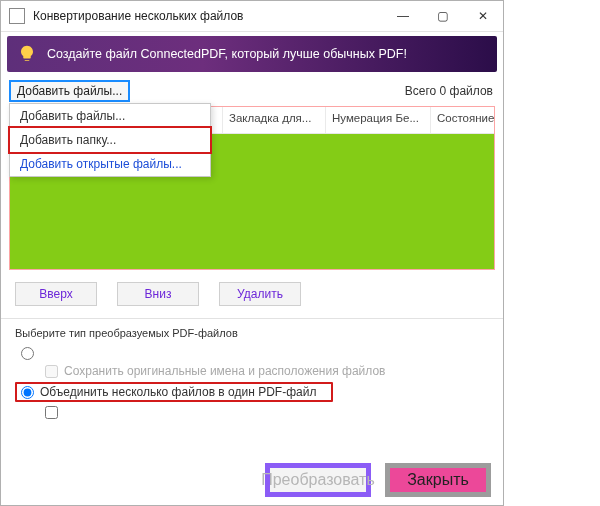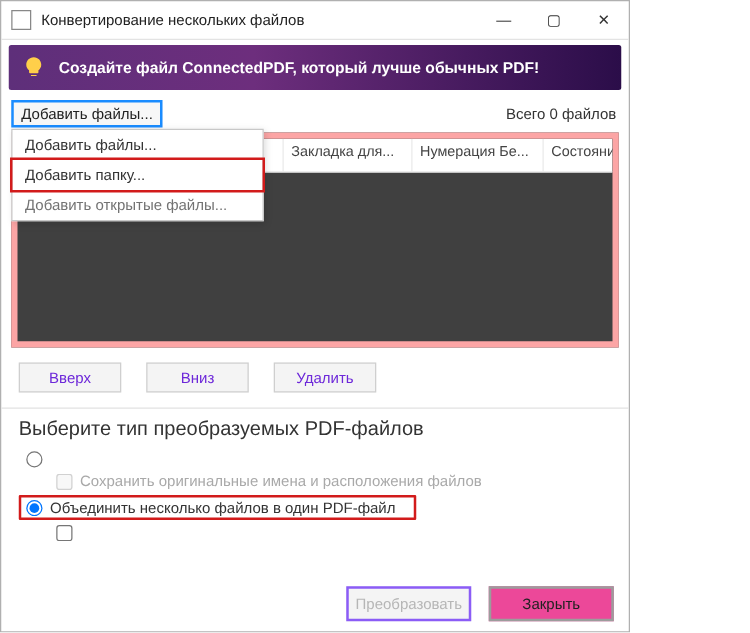--- a/index.html
+++ b/index.html
@@ -2,46 +2,46 @@
 <html><head>
 <meta charset="utf-8">
 <style>
   html,body{margin:0;padding:0;font-family:"Segoe UI",Tahoma,sans-serif;font-size:12px;color:#333;background:#fff}
   .window{width:504px;height:506px;border:1px solid #b0b0b0;box-sizing:border-box;position:relative;background:#fff;overflow:hidden}
   .titlebar{height:30px;display:flex;align-items:center;padding:0 0 0 8px;border-bottom:1px solid #e3e3e3}
   .titlebar .app-icon{width:14px;height:14px;border:1px solid #888;margin-right:8px}
   .titlebar .title{flex:1;font-size:12px;color:#222}
   .win-btns{display:flex;height:100%}
   .win-btn{width:40px;display:flex;align-items:center;justify-content:center;font-size:12px;color:#333;cursor:default}
-  .banner{margin:4px 6px 4px 6px;height:36px;background:linear-gradient(90deg,#5e2f7a 0%,#6d2e7d 40%,#2b0d49 100%);border-radius:2px;display:flex;align-items:center;padding:0 10px;color:#fff;font-size:12.5px;font-weight:700}
+  .banner{margin:4px 6px 4px 6px;height:36px;background:linear-gradient(90deg,#5e2f7a 0%,#6d2e7d 40%,#2b0d49 100%);border-radius:2px;display:flex;align-items:center;padding:0 10px;color:#fff;font-size:12.5px;font-weight:400}
   .bulb{width:20px;height:20px;margin-right:10px;display:flex;align-items:center;justify-content:center}
   .topbar{display:flex;align-items:center;padding:4px 10px 4px 8px}
   .add-btn{border:2px solid #1a8cff;background:#f7f7f7;padding:2px 6px;font-size:12px;color:#222;cursor:pointer}
   .spacer{flex:1}
   .total{font-size:12px;color:#333}
   .arrow{position:absolute;left:160px;top:108px;color:#c00;font-size:18px;transform:rotate(200deg);pointer-events:none}
   .menu{position:absolute;left:8px;top:102px;width:200px;background:#fff;border:1px solid #c8c8c8;box-shadow:2px 2px 6px rgba(0,0,0,0.15);z-index:5}
   .menu-item{padding:5px 10px;font-size:12px;color:#333;cursor:pointer}
-  .menu-item.disabled{color:#737373}
+  .menu-item.disabled{color:#1d4ed8}
   .menu-item.hl{border:2px solid #d21b1b;margin:-2px}
-  .table-wrap{margin:0 8px;border:5px solid #fca5a5;height:162px;background:#404040;position:relative;overflow:hidden}
+  .table-wrap{margin:0 8px;border:1px solid #fca5a5;height:162px;background:#84cc16;position:relative;overflow:hidden}
   .thead{display:flex;background:#fff;border-bottom:1px solid #e7e7e7;height:26px;}
   .th{flex:0 0 auto;border-right:1px solid #eaeaea;padding:5px 6px;font-size:11.5px;color:#444;white-space:nowrap;overflow:hidden}
   .c1{width:52px}.c2{width:70px}.c3{width:52px}.c4{width:90px}.c5{width:92px}.c6{width:90px}.c7{width:80px;border-right:none}
   .btns-row{display:flex;gap:20px;padding:12px 14px}
   .btn{width:80px;height:22px;border:1px solid #cfcfcf;background:#f4f4f4;color:#6d28d9;font-size:12px;display:flex;align-items:center;justify-content:center}
   .sep{height:1px;background:#e2e2e2;margin:0 0 8px 0}
   .section{padding:0 14px}
-  .section-title{font-size:16px;color:#333;margin-bottom:6px}
+  .section-title{font-size:11px;color:#333;margin-bottom:6px}
   .opt{display:flex;align-items:center;gap:6px;padding:2px 0 2px 6px;font-size:12px}
   .opt.sub{padding-left:30px;color:#a9a9a9}
   .opt input[type=radio],.opt input[type=checkbox]{margin:0}
   .opt.hl{border:2px solid #d21b1b;padding:1px 2px 1px 4px;margin:2px 0;width:308px;border-radius:1px}
   .footer{position:absolute;bottom:8px;right:12px;display:flex;gap:14px}
-  .fbtn{width:96px;height:24px;border:2px solid #8b5cf6;background:#f4f4f4;color:#b6b6b6;font-size:12px;display:flex;align-items:center;justify-content:center}
+  .fbtn{width:96px;height:24px;border:5px solid #8b5cf6;background:#f4f4f4;color:#b6b6b6;font-size:16px;display:flex;align-items:center;justify-content:center}
   .fbtn.enabled{background:#ec4899;border-color:#9c9c9c;color:#222;cursor:pointer}
   .tbody{height:134px}
 </style>
 </head>
 <body>
 
 <div class="window">
 
   <div class="titlebar">
     <div class="app-icon"></div>

